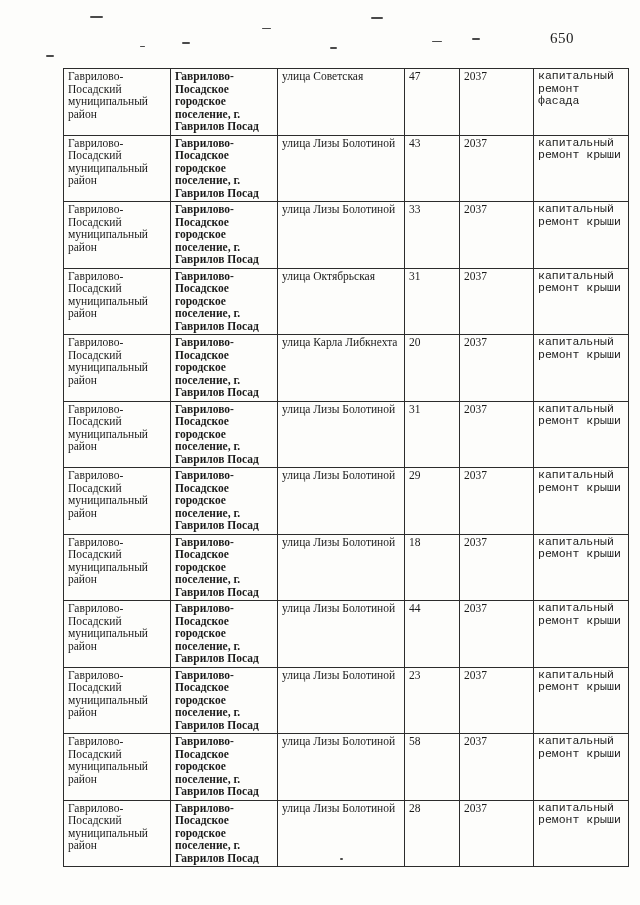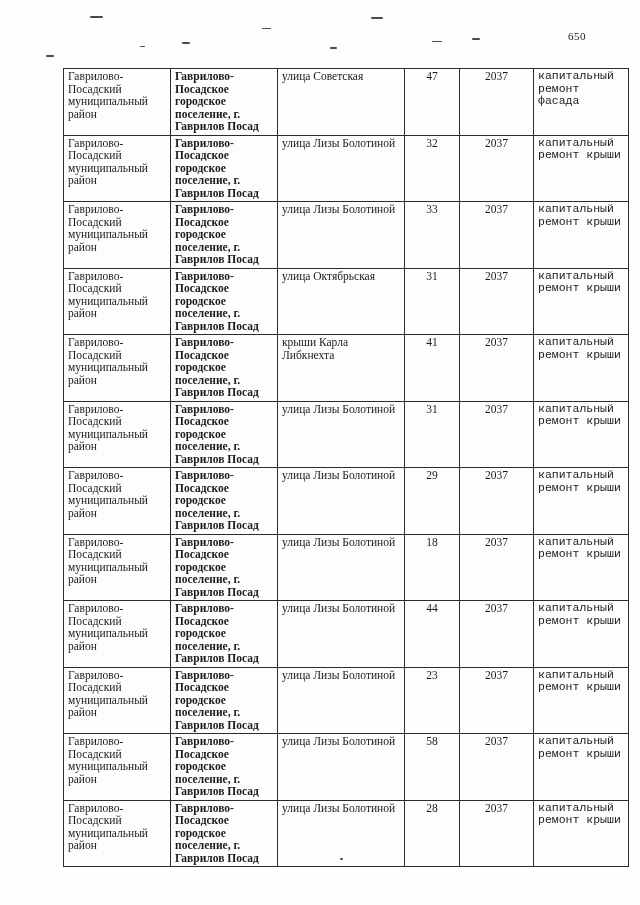--- a/index.html
+++ b/index.html
@@ -11,22 +11,22 @@
     height: 905px;
     background: #fdfdfb;
     font-family: "Liberation Serif", serif;
     color: #1b1b1b;
     position: relative;
     overflow: hidden;
   }
   .page-number {
     position: absolute;
     top: 30px;
-    right: 54px;
-    font-size: 11px;
+    right: 66px;
+    font-size: 15px;
     letter-spacing: 0.5px;
     color: #222;
   }
   table.doc-table {
     position: absolute;
     left: 63px;
     top: 68px;
     width: 566px;
     border-collapse: collapse;
     table-layout: fixed;
@@ -44,21 +44,21 @@
     height: 62px;
     margin-top: 45px;
   }
   td.cell-district { vertical-align: top; }
   td.cell-settlement { vertical-align: top; font-weight: bold; }
   td.cell-street {
     vertical-align: middle;
   }
   td.cell-house,
   td.cell-year {
-    text-align: center;
+    text-align: left;
     vertical-align: middle;
     font-family: Liberation Serif, serif;
   }
   td.cell-work {
     vertical-align: middle;
     padding-left: 5px;
     font-family: Liberation Mono, monospace;
   }
   .artifact {
     position: absolute;
@@ -97,21 +97,21 @@
     <td class="cell-settlement">Гаврилово-Посадское городское поселение, г. Гаврилов Посад</td>
     <td class="cell-street">улица Советская</td>
     <td class="cell-house">47</td>
     <td class="cell-year">2037</td>
     <td class="cell-work">капитальный ремонт фасада</td>
   </tr>
       <tr>
     <td class="cell-district">Гаврилово-Посадский муниципальный район</td>
     <td class="cell-settlement">Гаврилово-Посадское городское поселение, г. Гаврилов Посад</td>
     <td class="cell-street">улица Лизы Болотиной</td>
-    <td class="cell-house">32</td>
+    <td class="cell-house">43</td>
     <td class="cell-year">2037</td>
     <td class="cell-work">капитальный ремонт крыши</td>
   </tr>
       <tr>
     <td class="cell-district">Гаврилово-Посадский муниципальный район</td>
     <td class="cell-settlement">Гаврилово-Посадское городское поселение, г. Гаврилов Посад</td>
     <td class="cell-street">улица Лизы Болотиной</td>
     <td class="cell-house">33</td>
     <td class="cell-year">2037</td>
     <td class="cell-work">капитальный ремонт крыши</td>
@@ -120,22 +120,22 @@
     <td class="cell-district">Гаврилово-Посадский муниципальный район</td>
     <td class="cell-settlement">Гаврилово-Посадское городское поселение, г. Гаврилов Посад</td>
     <td class="cell-street">улица Октябрьская</td>
     <td class="cell-house">31</td>
     <td class="cell-year">2037</td>
     <td class="cell-work">капитальный ремонт крыши</td>
   </tr>
       <tr>
     <td class="cell-district">Гаврилово-Посадский муниципальный район</td>
     <td class="cell-settlement">Гаврилово-Посадское городское поселение, г. Гаврилов Посад</td>
-    <td class="cell-street">крыши Карла Либкнехта</td>
-    <td class="cell-house">41</td>
+    <td class="cell-street">улица Карла Либкнехта</td>
+    <td class="cell-house">20</td>
     <td class="cell-year">2037</td>
     <td class="cell-work">капитальный ремонт крыши</td>
   </tr>
       <tr>
     <td class="cell-district">Гаврилово-Посадский муниципальный район</td>
     <td class="cell-settlement">Гаврилово-Посадское городское поселение, г. Гаврилов Посад</td>
     <td class="cell-street">улица Лизы Болотиной</td>
     <td class="cell-house">31</td>
     <td class="cell-year">2037</td>
     <td class="cell-work">капитальный ремонт крыши</td>

